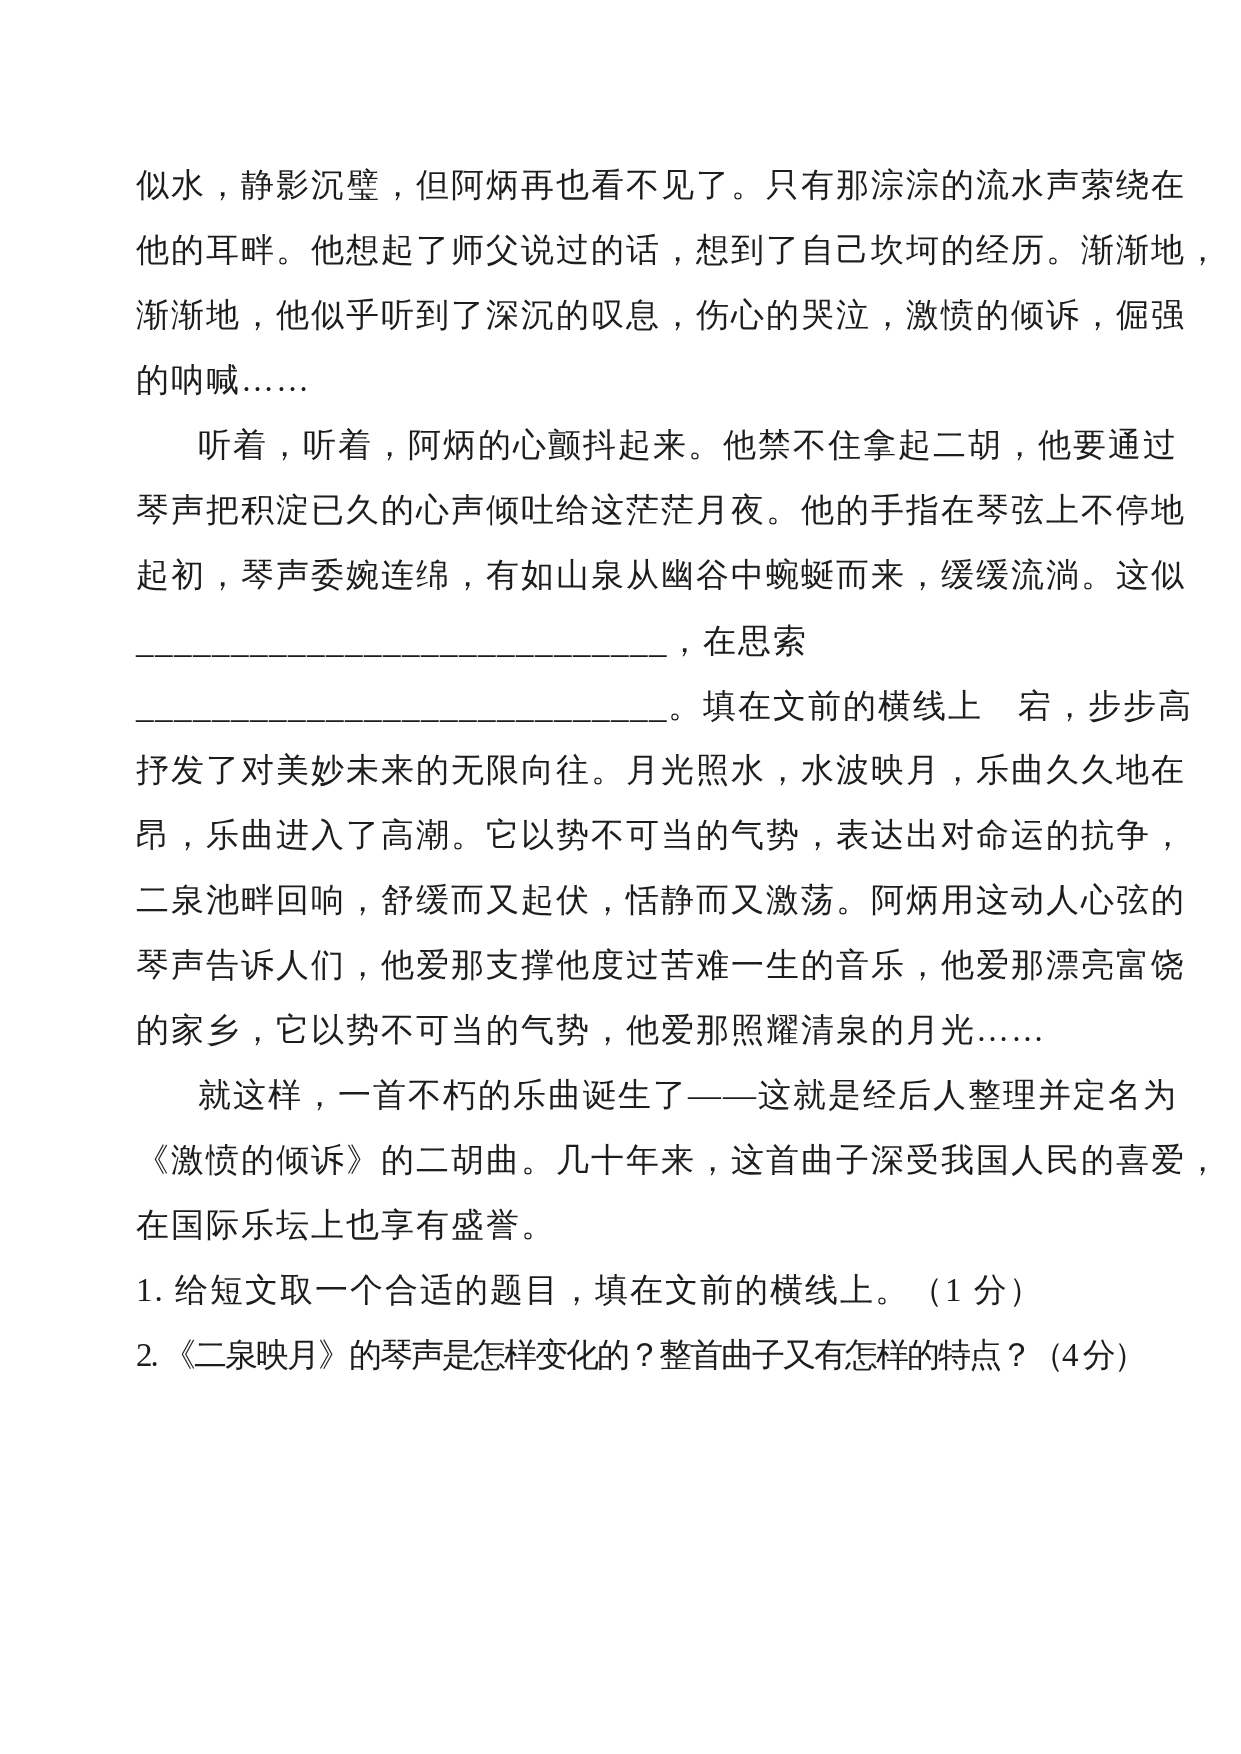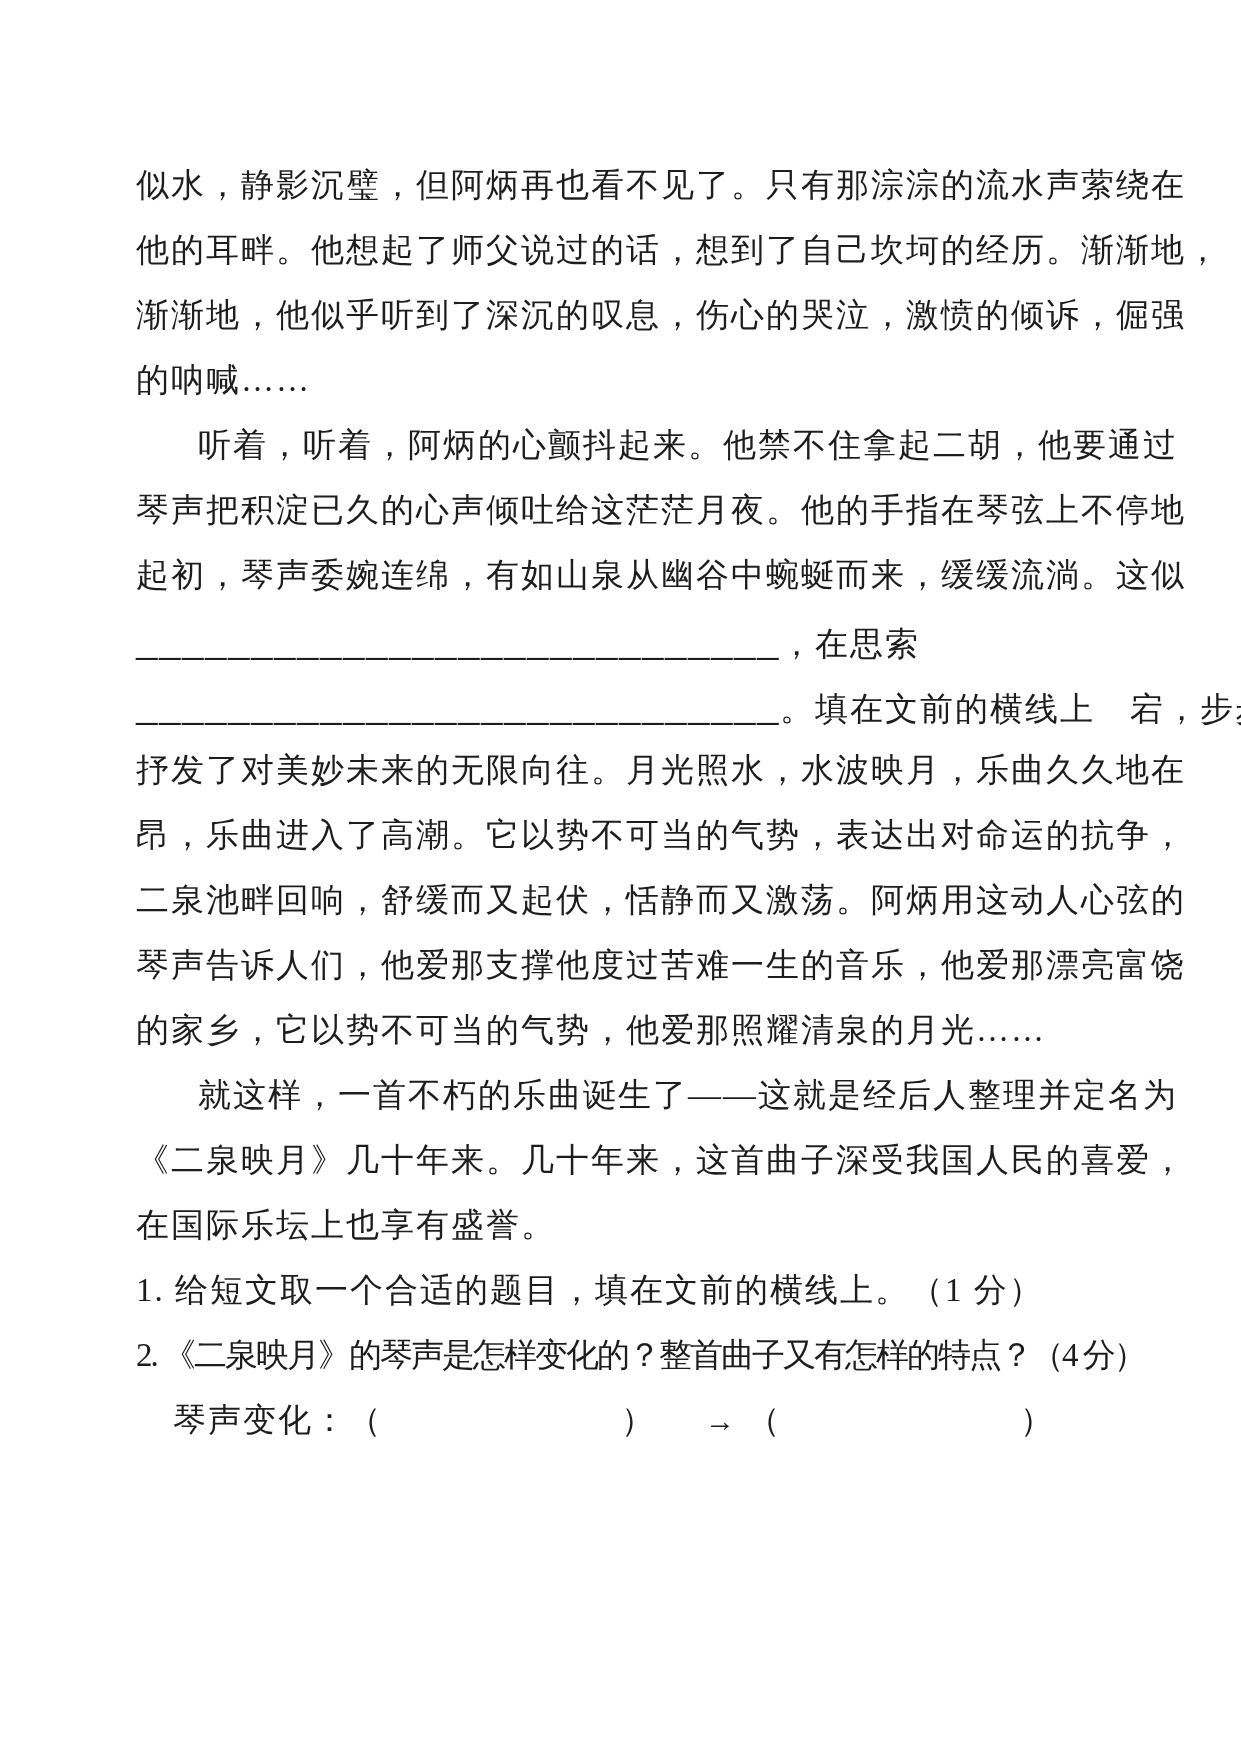--- a/index.html
+++ b/index.html
@@ -21,21 +21,21 @@
     line-height: 65px;
     font-size: 33px;
     letter-spacing: 2px;
     white-space: nowrap;
   }
   .ind2 { text-indent: 62px; font-family: Liberation Serif, serif; }   
   .ind1 { text-indent: 37px; }   
   .tight { letter-spacing: -2px; } 
   .blank-text {
     letter-spacing: 1.5px;
-    font-size: 43px;
+    font-size: 35px;
   }
   .gap { display: inline-block; width: 238px; height: 1px; }
   .arrow {
     display: inline-block;
     margin: 0 12px;
     font-size: 30px;
     letter-spacing: 0;
   }
 </style>
 </head>
@@ -54,23 +54,20 @@
   <div class="line"><span class="blank-text">____________________________</span><span>，在思索</span></div>
 
   <div class="line"><span class="blank-text">____________________________</span><span>。填在文前的横线上　宕，步步高</span></div>
 
   <div class="line">抒发了对美妙未来的无限向往。月光照水，水波映月，乐曲久久地在</div>
   <div class="line">昂，乐曲进入了高潮。它以势不可当的气势，表达出对命运的抗争，</div>
   <div class="line">二泉池畔回响，舒缓而又起伏，恬静而又激荡。阿炳用这动人心弦的</div>
   <div class="line">琴声告诉人们，他爱那支撑他度过苦难一生的音乐，他爱那漂亮富饶</div>
   <div class="line">的家乡，它以势不可当的气势，他爱那照耀清泉的月光……</div>
   <div class="line ind2">就这样，一首不朽的乐曲诞生了——这就是经后人整理并定名为</div>
-  <div class="line">《二泉映月》几十年来。几十年来，这首曲子深受我国人民的喜爱，</div>
+  <div class="line">《激愤的倾诉》的二胡曲。几十年来，这首曲子深受我国人民的喜爱，</div>
   <div class="line">在国际乐坛上也享有盛誉。</div>
 
   <div class="line">1. 给短文取一个合适的题目，填在文前的横线上。（1 分）</div>
   <div class="line tight">2. 《二泉映月》的琴声是怎样变化的？整首曲子又有怎样的特点？（4 分）</div>
 
-  <div class="line ind1">
-    <span>琴声变化：</span><span>（</span><span class="gap"></span><span>）</span><span class="arrow">→</span><span>（</span><span class="gap"></span><span>）</span>
-  </div>
 
 </div>
 
 </body></html>

